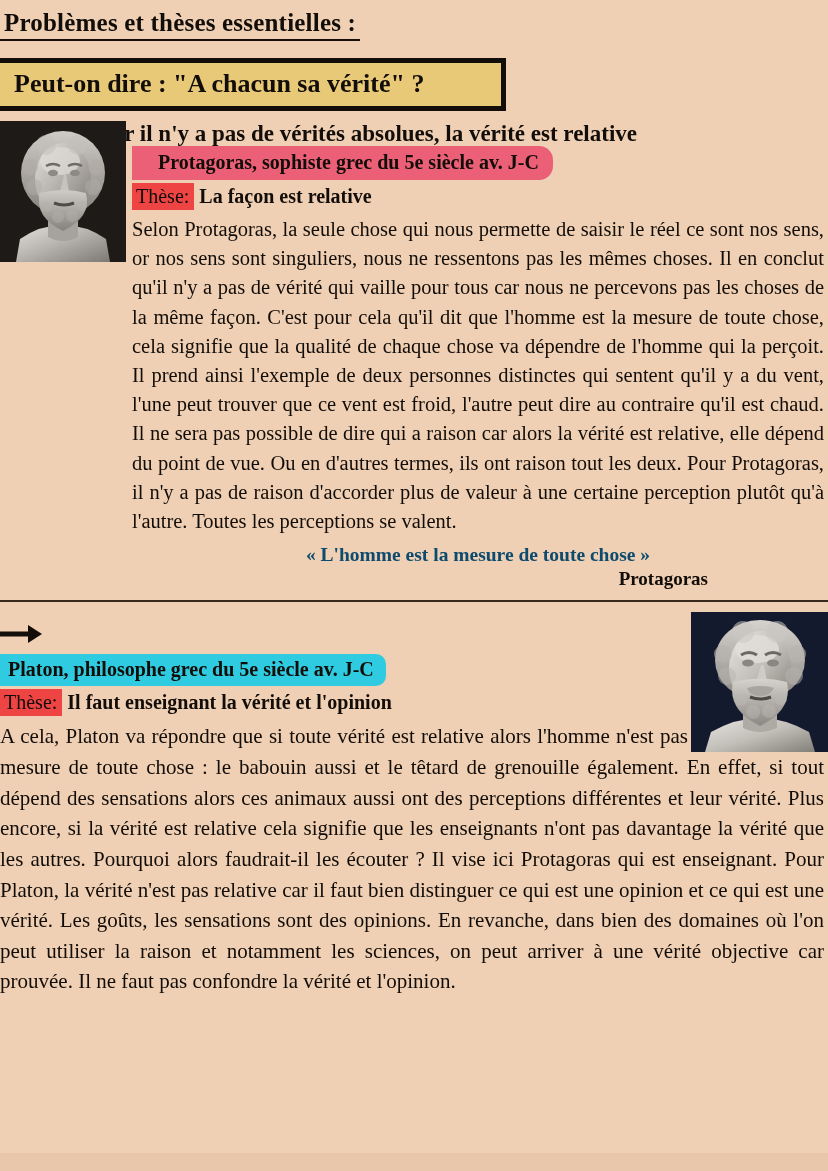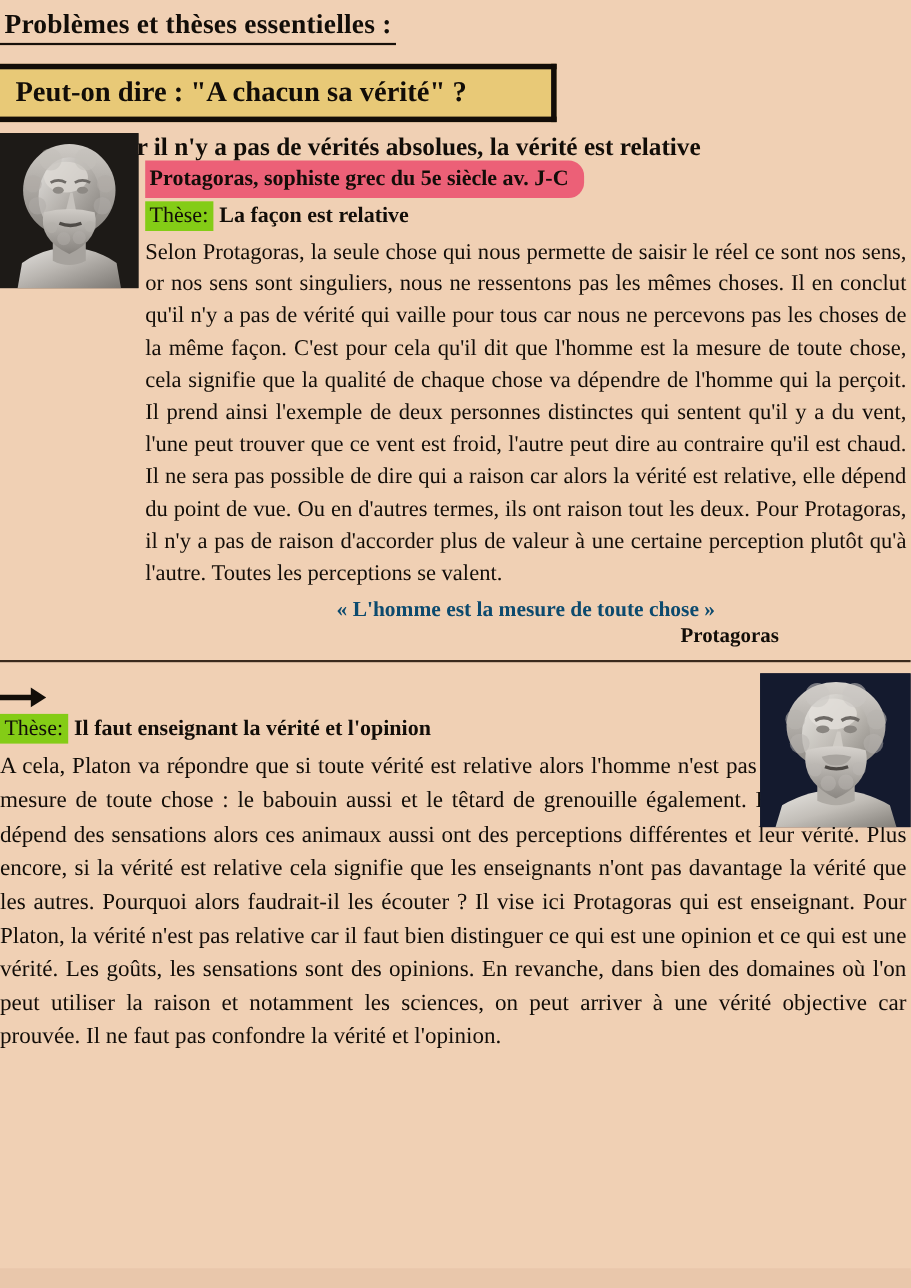--- a/index.html
+++ b/index.html
@@ -82,33 +82,33 @@
   .prota-body {
     margin-left: 132px;
     margin-right: 4px;
   }
 
   .name-banner {
     display: inline-block;
     font-size: 20px;
     font-weight: bold;
     line-height: 1.25;
-    padding: 4px 14px 5px 4px;
+    padding: 4px 14px 5px 26px;
     border-radius: 0 14px 14px 0;
   }
   .name-banner.pink { background: #ec6077; }
 
   .thesis-line {
     margin-top: 4px;
     font-size: 20px;
     line-height: 1.2;
     white-space: nowrap;
   }
   .thesis-label {
-    background: #84cc16;
+    background: #ef4444;
     padding: 2px 5px 3px 4px;
   }
   .thesis-value {
     font-weight: bold;
     margin-left: 5px;
   }
 
   .body-text {
     margin-top: 7px;
     font-size: 20.5px;
@@ -320,20 +320,23 @@
   </div>
 
   <div class="platon-head">
     <div class="arrow-row">
       <svg class="arrow-icon" viewBox="0 0 48 24">
         <path d="M0 12 L36 12" stroke="#120d08" stroke-width="5" fill="none"></path>
         <path d="M28 3 L42 12 L28 21 Z" fill="#120d08"></path>
       </svg>
     </div>
 
+    <div style="margin-top:8px;">
+      <span class="name-banner cyan">Platon, philosophe grec du 5e siècle av. J-C</span>
+    </div>
 
     <div class="thesis-line">
       <span class="thesis-label">Thèse:</span><span class="thesis-value">Il faut enseignant la vérité et l'opinion</span>
     </div>
   </div>
 
   <div class="platon-body-text">A cela, Platon va répondre que si toute vérité est relative alors l'homme n'est pas le seul à être la mesure de toute chose : le babouin aussi et le têtard de grenouille également. En effet, si tout dépend des sensations alors ces animaux aussi ont des perceptions différentes et leur vérité. Plus encore, si la vérité est relative cela signifie que les enseignants n'ont pas davantage la vérité que les autres. Pourquoi alors faudrait-il les écouter ? Il vise ici Protagoras qui est enseignant. Pour Platon, la vérité n'est pas relative car il faut bien distinguer ce qui est une opinion et ce qui est une vérité. Les goûts, les sensations sont des opinions. En revanche, dans bien des domaines où l'on peut utiliser la raison et notamment les sciences, on peut arriver à une vérité objective car prouvée. Il ne faut pas confondre la vérité et l'opinion.</div>
 </div>
 
 <div class="bottom-strip"></div>

